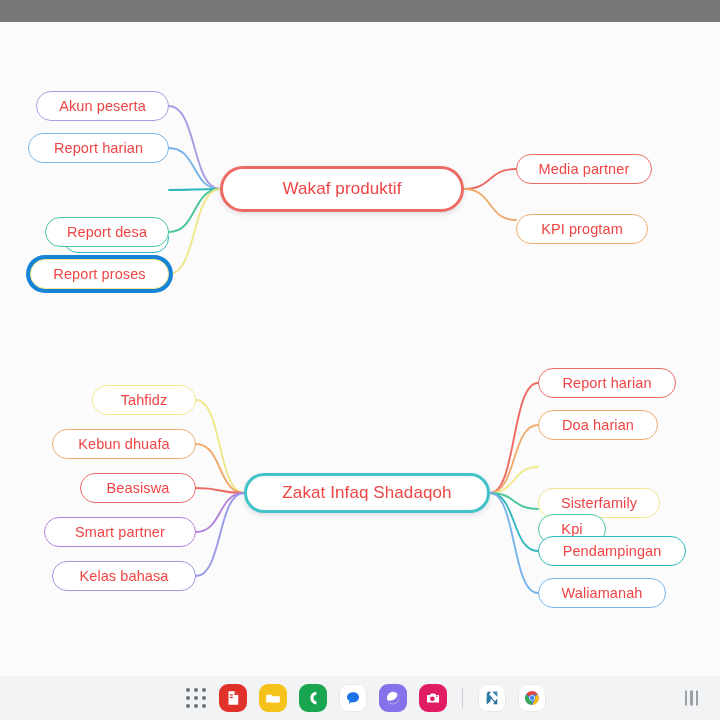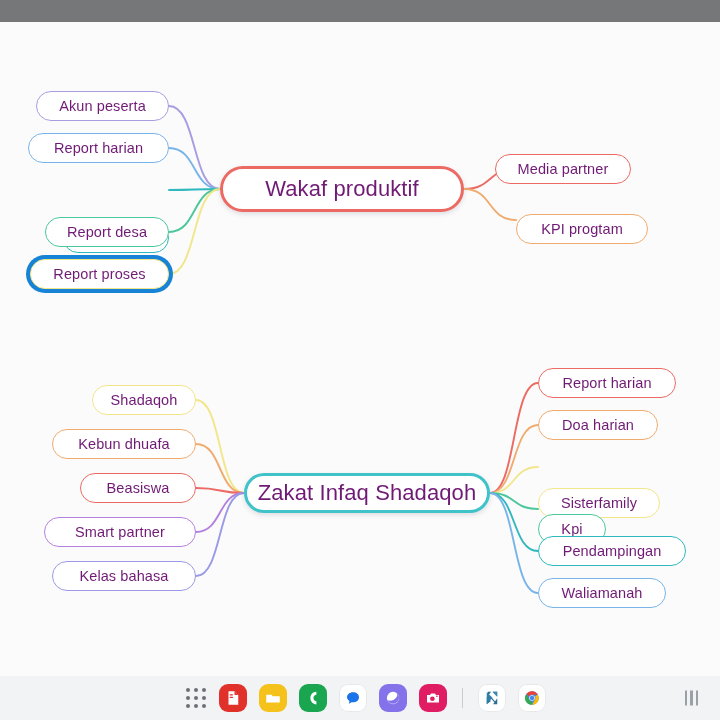--- a/index.html
+++ b/index.html
@@ -35,32 +35,32 @@
   
   .node {
     position: absolute;
     box-sizing: border-box;
     background: #ffffff;
     border-radius: 999px;
     display: flex;
     align-items: center;
     justify-content: center;
     white-space: nowrap;
-    color: #701a75;
+    color: #ef4444;
     font-size: 14.5px;
     letter-spacing: .1px;
     border: 1.6px solid #bbb;
     padding: 0 16px;
     height: 30px;
   }
   .node.leaf { z-index: 3; }
   .node.root {
     height: 46px;
     border-width: 3px;
-    font-size: 22px;
+    font-size: 17px;
     padding: 0 22px;
     box-shadow: 0 2px 5px rgba(80,80,90,.17);
     z-index: 4;
   }
   .node.selected {
     box-shadow: 0 0 0 4px #1783d6;
     z-index: 6;
   }
   
   #taskbar {
@@ -159,31 +159,31 @@
         </div>
         <div class="node leaf" style="left: 63px; top: 153px; width: 106px; border-color: rgb(47, 184, 189); margin-top: 48px;">
           <span>Cerita LN</span>
         </div>
         <div class="node leaf" style="left: 45px; top: 195px; width: 124px; border-color: rgb(76, 199, 154);">
           <span>Report desa</span>
         </div>
         <div class="node leaf selected" style="left: 30px; top: 237px; width: 139px; border-color: rgb(242, 230, 138); text-align: right;">
           <span>Report proses</span>
         </div>
-        <div class="node leaf" style="left: 495px; top: 132px; width: 136px; border-color: rgb(236, 106, 99);">
+        <div class="node leaf" style="left: 516px; top: 132px; width: 136px; border-color: rgb(236, 106, 99);">
           <span>Media partner</span>
         </div>
         <div class="node leaf" style="left: 516px; top: 192px; width: 132px; border-color: rgb(240, 171, 110);">
           <span>KPI progtam</span>
         </div>
         <div class="node root" style="left: 220px; top: 144px; width: 244px; height: 46px; border-color: rgb(236, 106, 99);">
           <span>Wakaf produktif</span>
         </div>
         <div class="node leaf" style="left: 92px; top: 363px; width: 104px; border-color: rgb(242, 230, 138);">
-          <span>Shadaqoh</span>
+          <span>Tahfidz</span>
         </div>
         <div class="node leaf" style="left: 52px; top: 407px; width: 144px; border-color: rgb(240, 171, 110);">
           <span>Kebun dhuafa</span>
         </div>
         <div class="node leaf" style="left: 80px; top: 451px; width: 116px; border-color: rgb(236, 106, 99);">
           <span>Beasiswa</span>
         </div>
         <div class="node leaf" style="left: 44px; top: 495px; width: 152px; border-color: rgb(180, 130, 221);">
           <span>Smart partner</span>
         </div>

